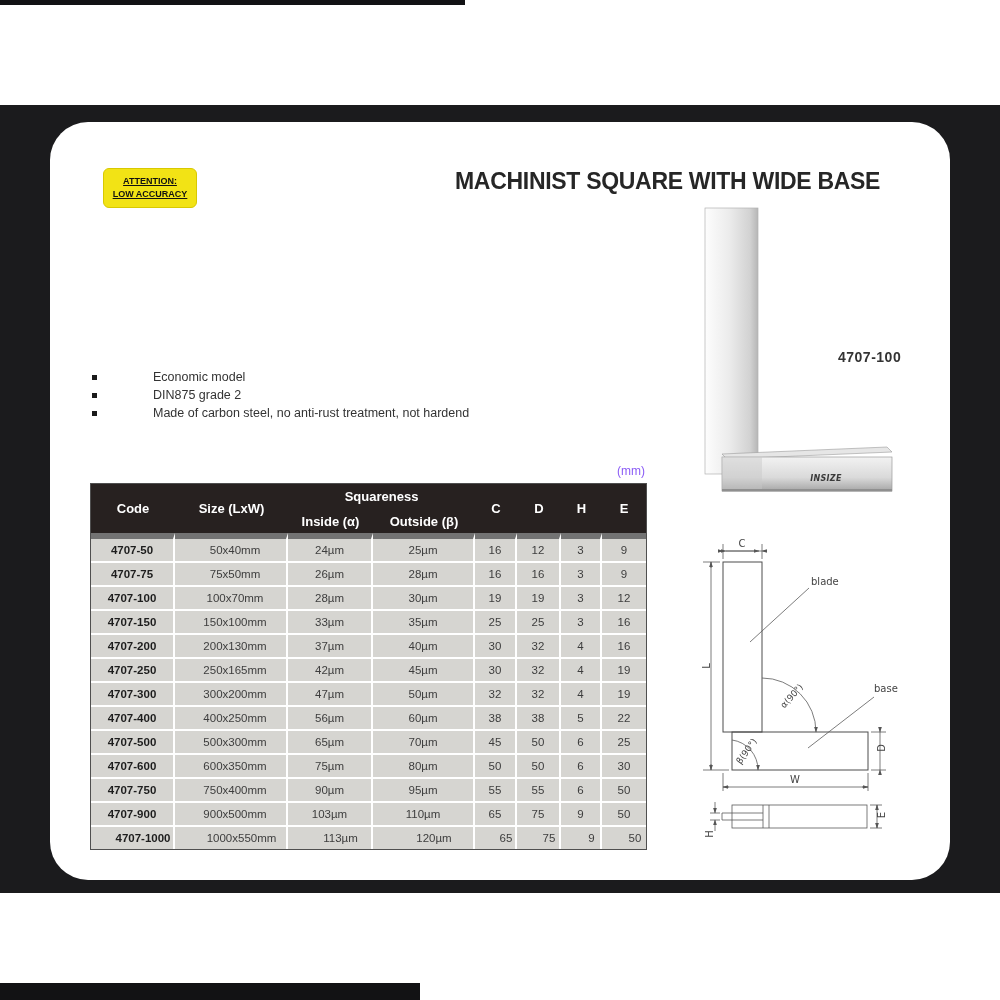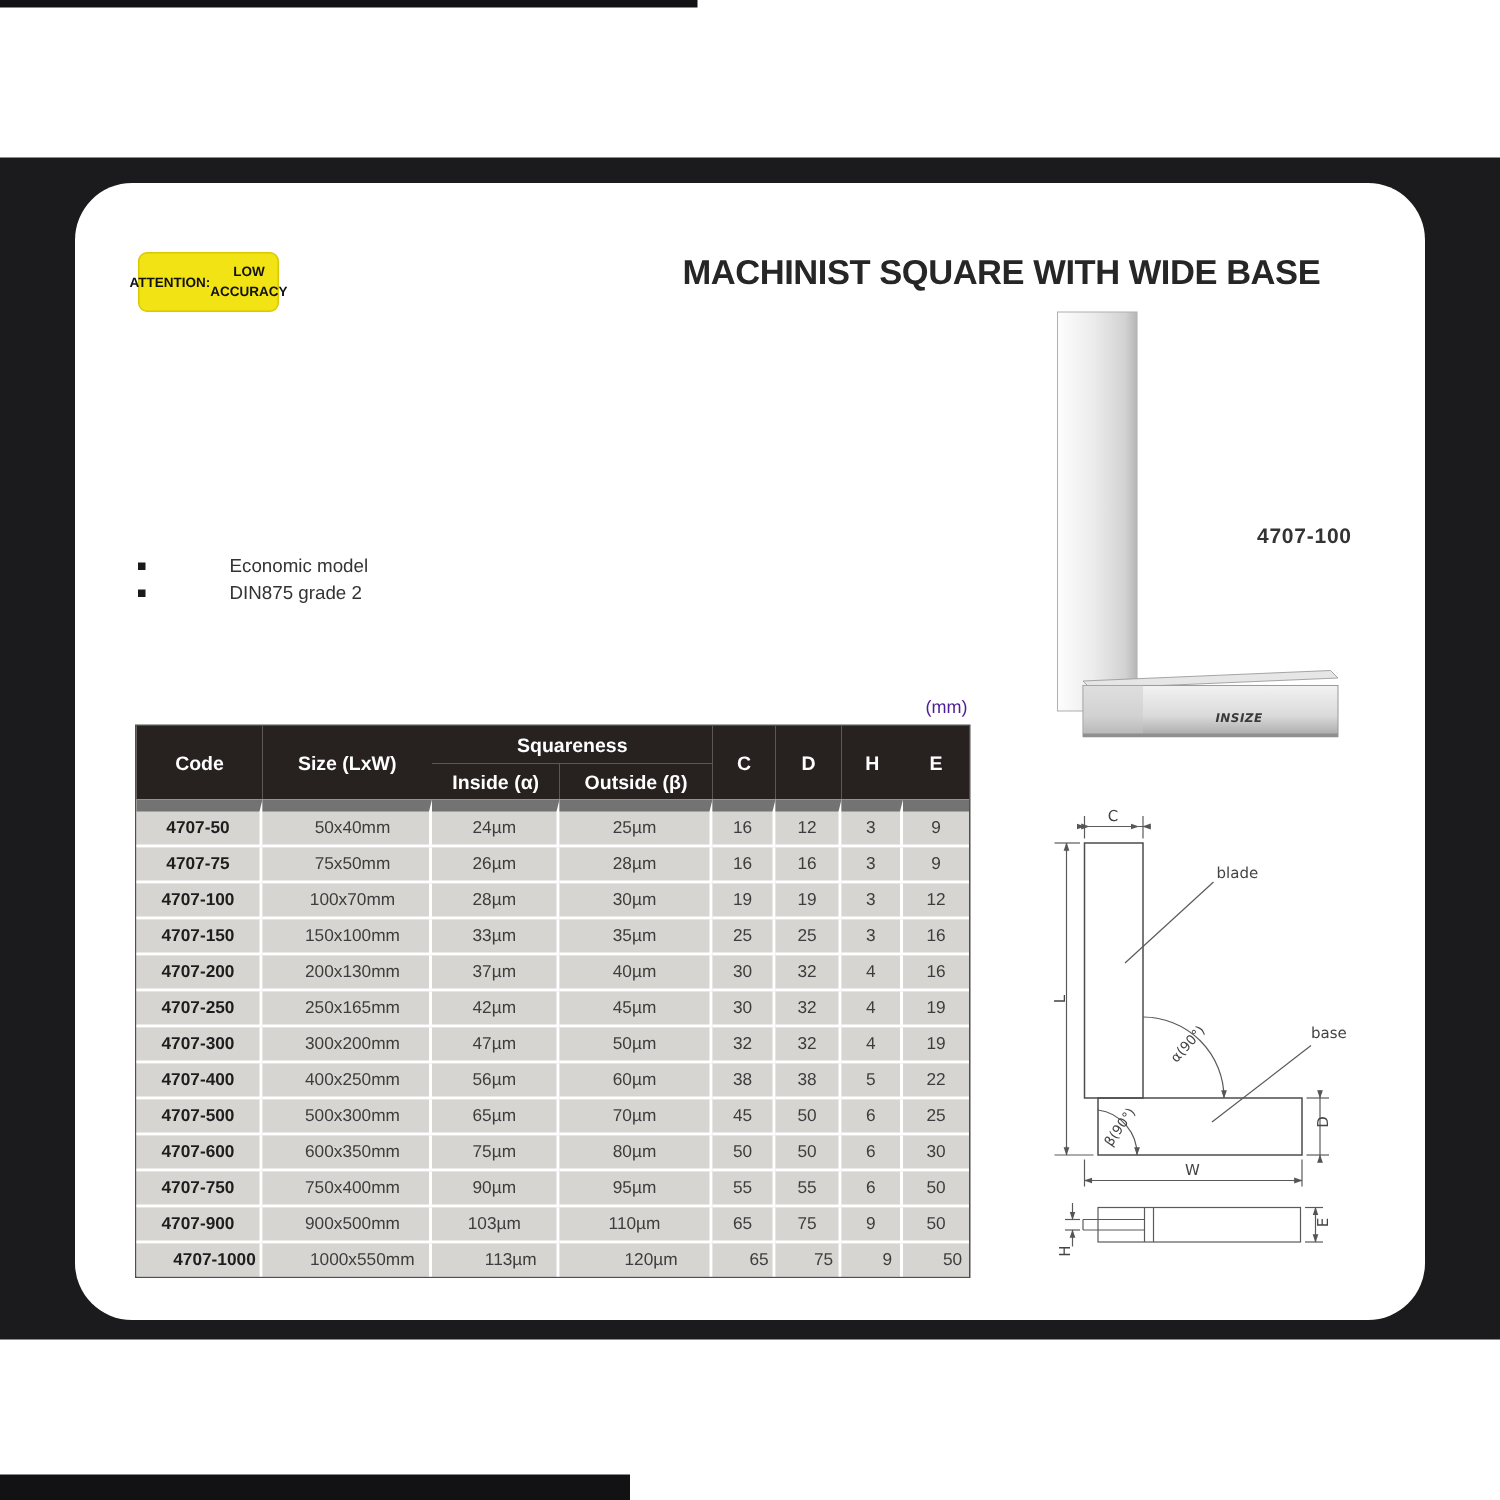--- a/index.html
+++ b/index.html
@@ -9,58 +9,58 @@
   }
   .letterbox-top{position:absolute;left:0;top:0;width:465px;height:5px;background:#121214;}
   .letterbox-bottom{position:absolute;left:0;top:983px;width:420px;height:17px;background:#121214;}
   .frame{position:absolute;left:0;top:105px;width:1000px;height:788px;background:#1b1b1d;}
   .card{
     position:absolute;left:50px;top:17px;width:900px;height:758px;
     background:#ffffff;border-radius:38px;
   }
   
   .badge{
-    position:absolute;left:42px;top:46px;width:92px;height:38px;
+    position:absolute;left:53px;top:46px;width:92px;height:38px;
     background:#f2e315;border:1px solid #d8c900;border-radius:6px;
-    display:flex;flex-direction:row;align-items:center;justify-content:center;
-    font-size:9px;font-weight:bold;color:#111;text-align:center;line-height:13px;
+    display:flex;flex-direction:column;align-items:center;justify-content:center;
+    font-size:9px;font-weight:bold;color:#111;text-align:center;line-height:13px;text-decoration:underline;
   }
   
   .page-title{
     position:absolute;left:405px;top:46px;width:470px;
     font-size:23px;font-weight:bold;color:#262626;letter-spacing:-0.3px;white-space:nowrap;
   }
   
   .photo{position:absolute;left:650px;top:82px;width:210px;height:300px;}
   .model-number{
     position:absolute;left:788px;top:227px;width:110px;
     font-size:14px;font-weight:bold;color:#333;letter-spacing:0.5px;
   }
   
   .features{position:absolute;left:42px;top:249px;width:420px;}
   .feature{display:flex;align-items:flex-start;margin-bottom:5px;font-size:12.5px;color:#333;line-height:13px;gap:48px;}
   .sqbullet{width:5px;height:5px;background:#1a1a1a;margin:4px 8px 0 0;flex:0 0 5px;}
   
-  .unit-label{position:absolute;left:40px;top:342px;width:555px;text-align:right;font-size:12px;color:#4c1d95;}
+  .unit-label{position:absolute;left:40px;top:342px;width:555px;text-align:right;font-size:12px;color:#8b5cf6;}
   
   .spec-table-wrap{position:absolute;left:40px;top:361px;width:555px;}
   table.spec{border-collapse:separate;border-spacing:0;table-layout:fixed;width:555px;border:1px solid #4f4f4f;}
   table.spec th{
     background:#272120;color:#fff;font-size:13px;font-weight:bold;
     padding:0;text-align:center;vertical-align:middle;
   }
   table.spec thead tr.h1 th{height:25px;}
   table.spec thead tr.h2 th{height:24px;}
   table.spec td{
     background:#d6d5d1;color:#3d3d3d;font-size:11.5px;text-align:center;vertical-align:middle;
     height:20px;padding:1px 2px;border-right:2px solid #fff;border-bottom:2px solid #fff;
   }
   table.spec td:last-child{border-right:0;}
   table.spec tbody tr:last-child td{border-bottom:0;padding-left:24px;}
-  table.spec tbody tr:first-child td{border-top:8px solid #737373;}
+  table.spec tbody tr:first-child td{border-top:6px solid #737373;}
   table.spec td.col-code{font-weight:bold;color:#1d1d1d;}
   table.spec td.col-size{text-align:center;padding-left:11px;}
   
   .diagram{position:absolute;left:640px;top:408px;width:250px;height:330px;}
   svg text{font-family:"DejaVu Sans","Liberation Sans",sans-serif;}
 </style>
 </head>
 <body>
 
 <div class="letterbox-top"></div>
@@ -104,20 +104,24 @@
     <div class="model-number">4707-100</div>
 
     <div class="features">
       <div class="feature">
         <span class="sqbullet"></span>
         <span>Economic model</span>
       </div>
       <div class="feature">
         <span class="sqbullet"></span>
         <span>DIN875 grade 2</span>
+      </div>
+      <div class="feature">
+        <span class="sqbullet"></span>
+        <span>Made of carbon steel, no anti-rust treatment, not hardend</span>
       </div>
     </div>
 
     <div class="unit-label">(mm)</div>
 
     <div class="spec-table-wrap">
       <table class="spec">
         <colgroup>
           <col style="width:84px">
             <col style="width:113px">

